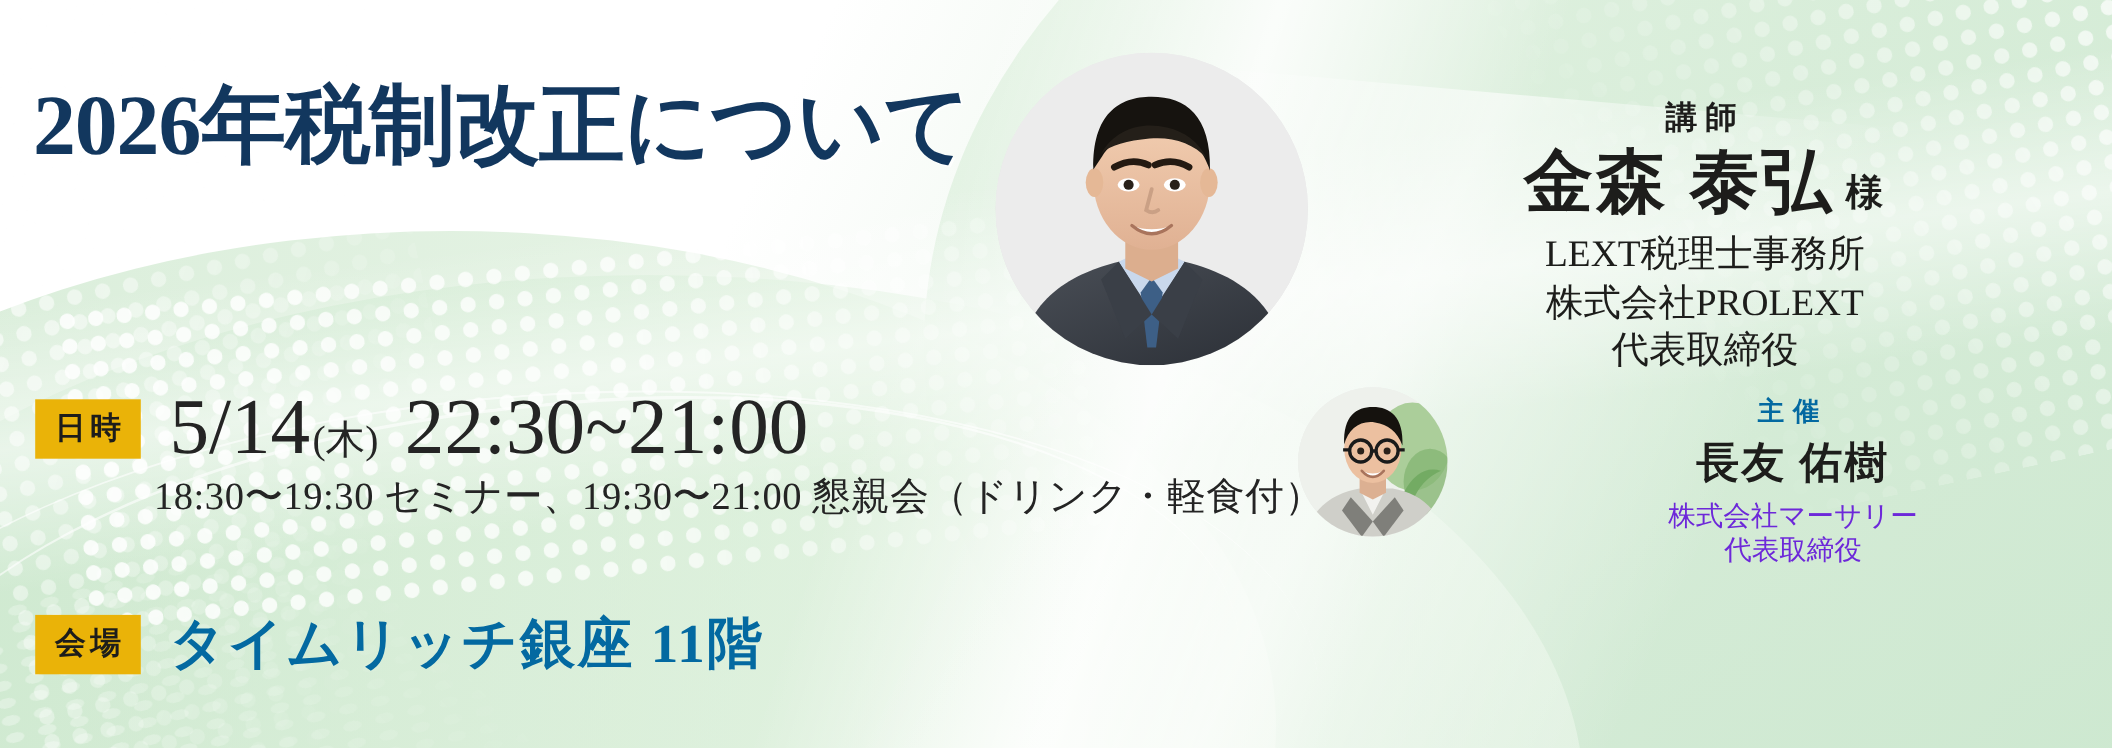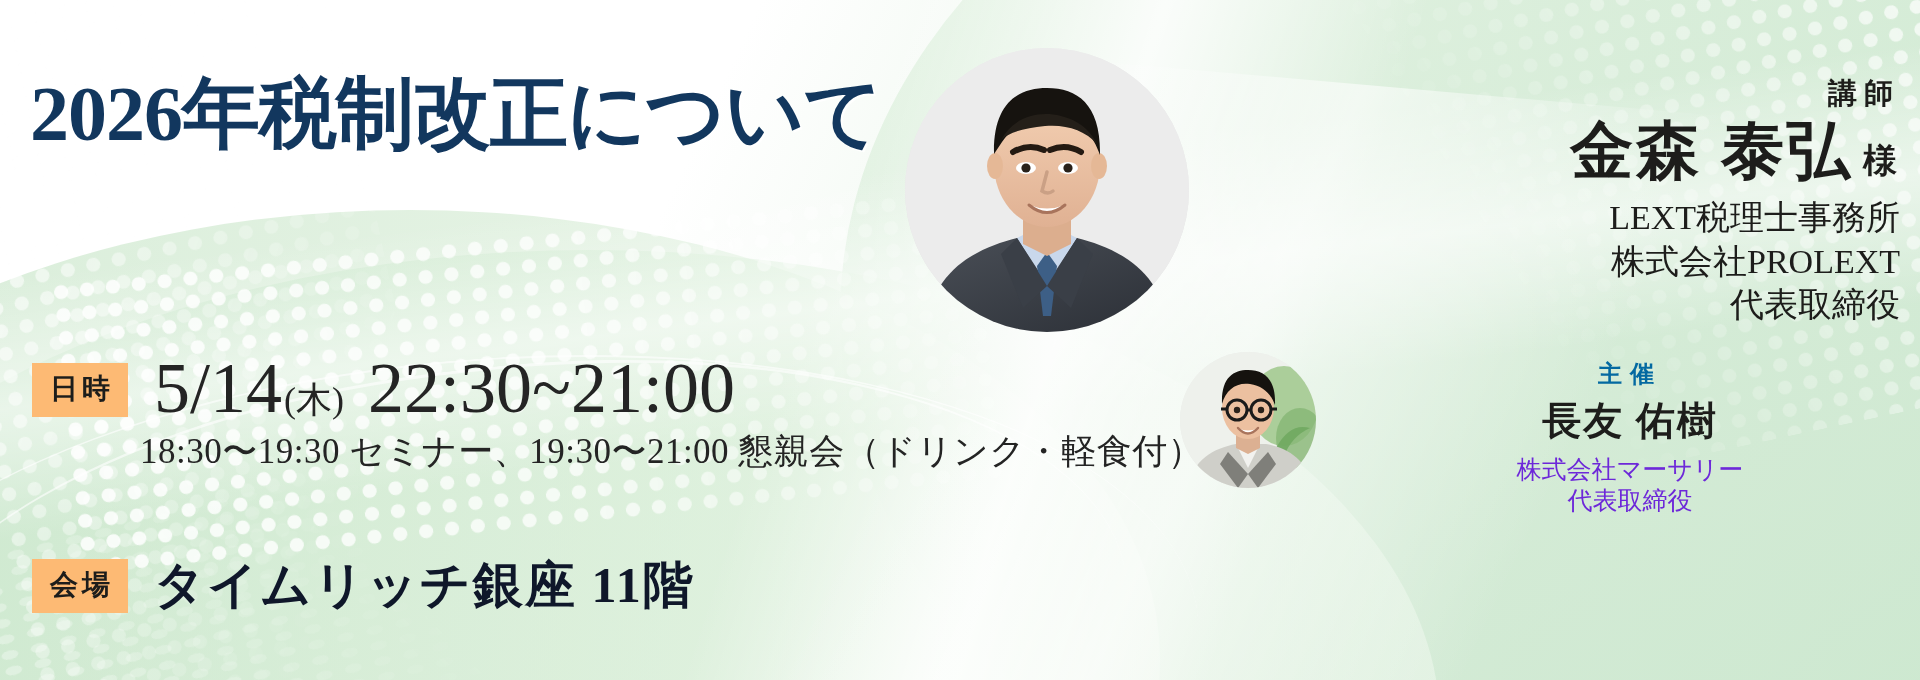--- a/index.html
+++ b/index.html
@@ -115,21 +115,21 @@
     text-shadow:2px 2px 0 rgba(255,255,255,.85);
     white-space:nowrap;
   }
 
   .info-row{position:absolute;display:flex;align-items:center;}
   .row-date{left:32px;top:352px;}
   .row-venue{left:32px;top:552px;}
 
   .tag{
     display:inline-flex;align-items:center;justify-content:center;
-    background:#fdba74;
+    background:#eab308;
     color:#1d1d1b;
     font-family:"Liberation Serif", serif;
     font-weight:bold;
     font-size:28px;
     letter-spacing:4px;
     padding:7px 14px 9px 18px;
     min-width:74px;
     box-sizing:border-box;
   }
   .row-date .tag{margin-top:4px;}
@@ -153,21 +153,21 @@
     color:#242424;
     white-space:nowrap;
     letter-spacing:.5px;
   }
 
   .venue-text{
     margin-left:26px;
     font-family:"Liberation Serif", serif;
     font-size:50px;
     font-weight:bold;
-    color:#0f172a;
+    color:#0369a1;
     letter-spacing:2px;
     white-space:nowrap;
   }
 
   
   .portrait-main{
     position:absolute;left:905px;top:48px;width:284px;height:284px;
     border-radius:50%;
     overflow:hidden;
     background:radial-gradient(circle at 50% 35%,#f2f2f2 0%,#e7e7e7 60%,#dedede 100%);
@@ -177,21 +177,21 @@
     border-radius:50%;
     overflow:hidden;
     background:radial-gradient(circle at 50% 40%,#f3f3f3 0%,#e9ece8 70%,#dfe4dc 100%);
   }
   .portrait-main svg,.portrait-sub svg{display:block;width:100%;height:100%;}
 
   
   .right{position:absolute;left:1190px;top:0;width:730px;height:680px;}
 
   .speaker-block{
-    position:absolute;left:10px;top:78px;width:700px;text-align:right;
+    position:absolute;left:10px;top:92px;width:700px;text-align:center;
   }
   .lbl-sm{
     font-family:"Liberation Serif", serif;
     font-weight:bold;
     font-size:29px;
     letter-spacing:7px;
     color:#1d1d1b;
     line-height:1.1;
   }
   .speaker-name{

